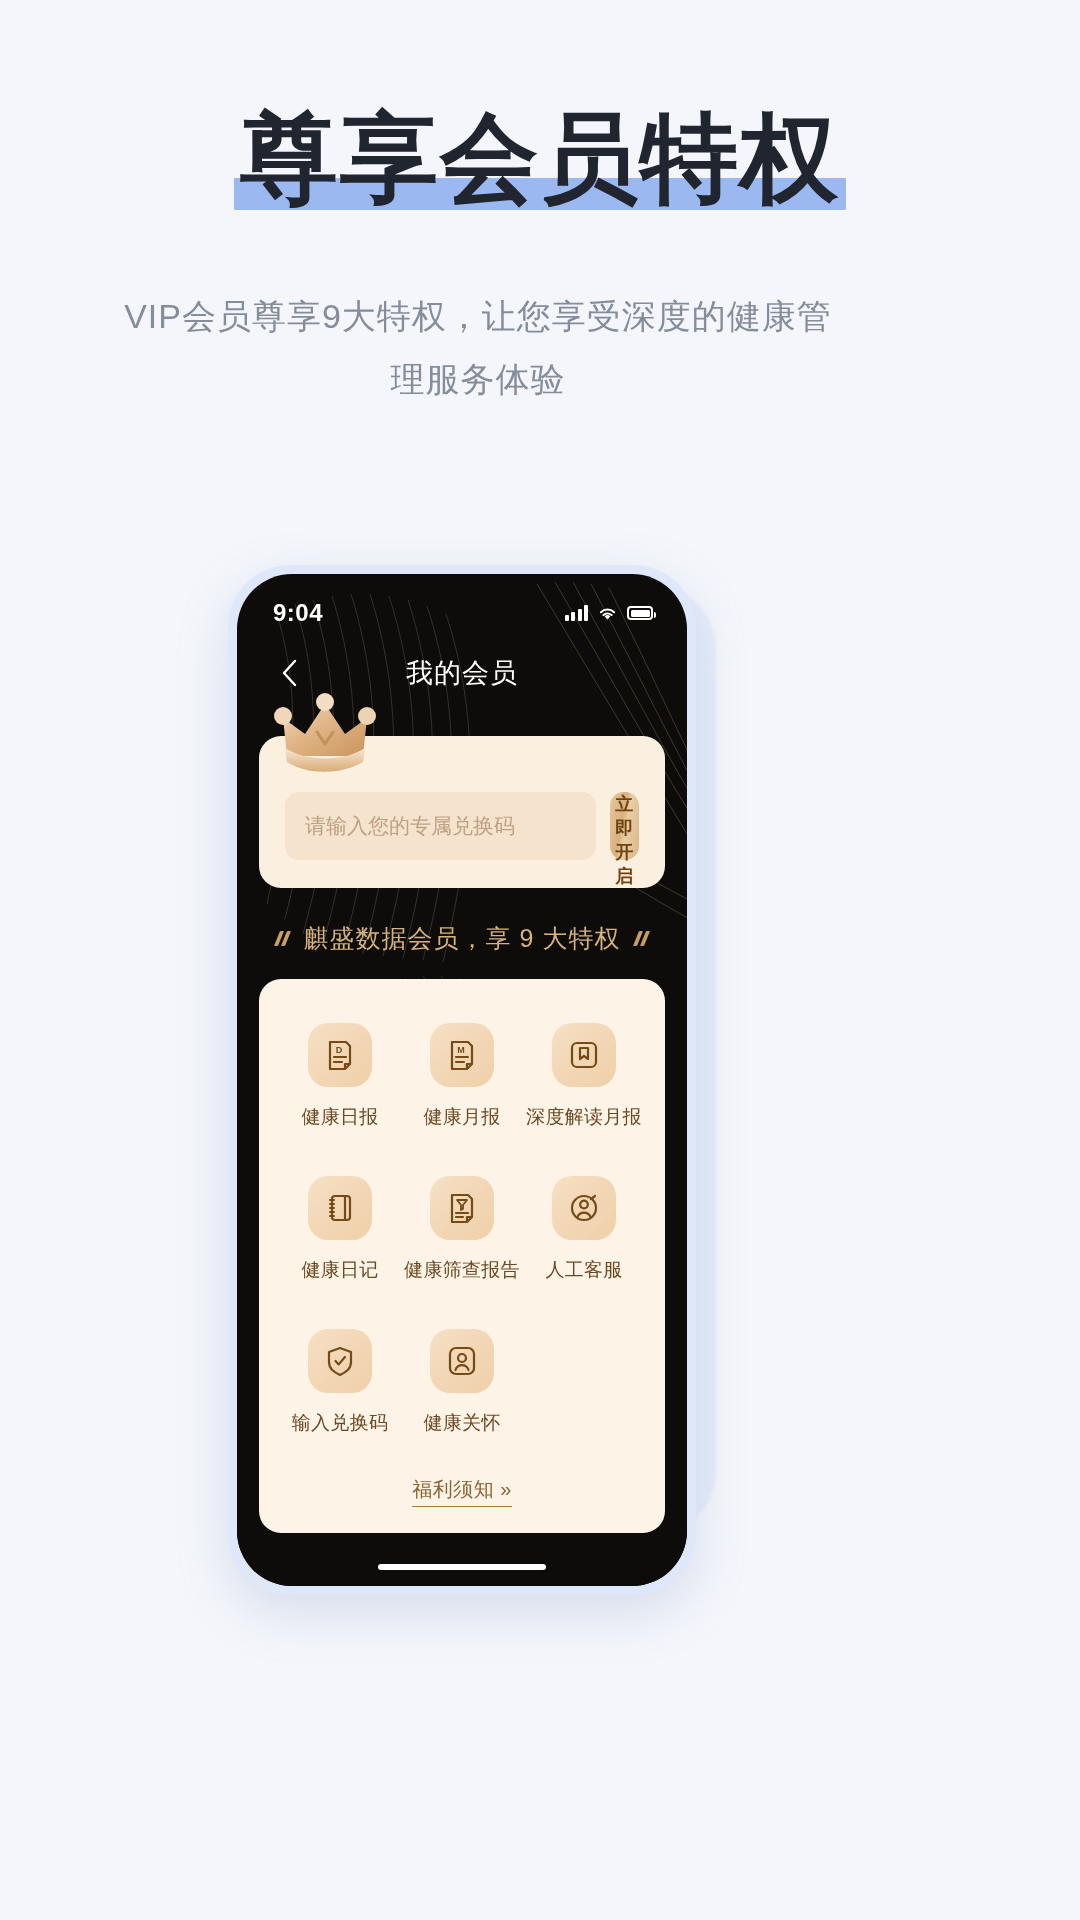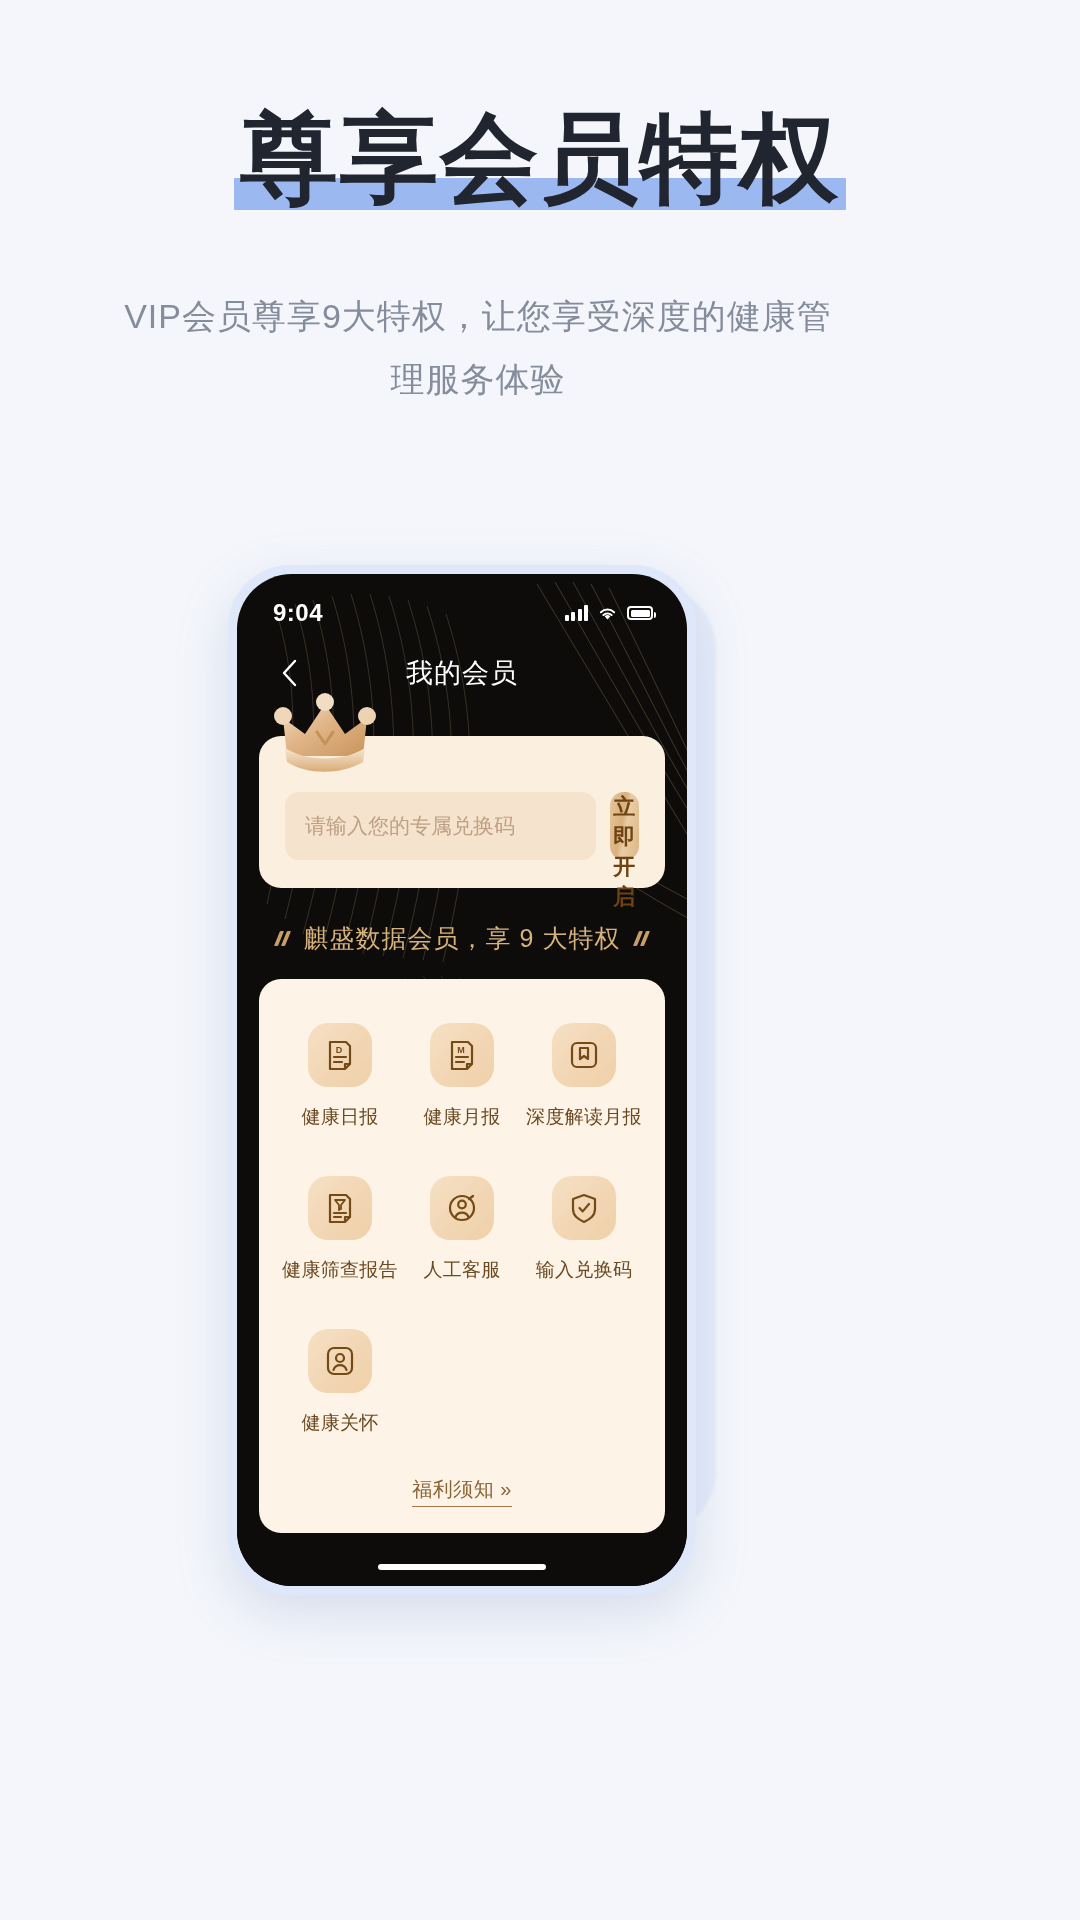--- a/index.html
+++ b/index.html
@@ -113,21 +113,21 @@
   .redeem-input{
     flex:1; background:#f6e3cd; border:none; border-radius:14px;
     padding:12px 20px; height:68px;
     font-size:21px; color:#b79b7d;
     font-family:inherit;
   }
   .redeem-input::placeholder{ color:#bda085; }
   .redeem-btn{
     width:118px; height:68px; border:none; border-radius:14px;
     background:linear-gradient(100deg,#e7c79c 0%,#d9b07f 42%,#e9cda5 55%,#dcb687 100%);
-    color:#6f4312; font-size:22px; font-weight:bold; letter-spacing:.5px;
+    color:#6f4312; font-size:18px; font-weight:bold; letter-spacing:.5px;
     cursor:pointer; font-family:inherit;
   }
 
   
   .sec-title{
     position:relative; z-index:3;
     margin-top:34px; display:flex; align-items:center; justify-content:center;
     gap:16px; color:#d6b27d; font-size:25px; letter-spacing:1px;
   }
   .slashes{ display:flex; gap:3px; }
@@ -325,20 +325,30 @@
           <div class="cell">
             <div class="tile">
               <svg width="34" height="34" viewBox="0 0 34 34">
                 <rect x="5" y="5" width="24" height="24" rx="5" fill="none" stroke="#744a17" stroke-width="2.2"></rect>
                 <path d="M13 10 h8 v11 l-4 -3 l-4 3 Z" fill="none" stroke="#744a17" stroke-width="2.2" stroke-linejoin="round"></path>
               </svg>
             </div>
             <div class="cell-label">深度解读月报</div>
           </div>
 
+          <div class="cell">
+            <div class="tile">
+              <svg width="34" height="34" viewBox="0 0 34 34">
+                <rect x="9" y="5" width="18" height="24" rx="3" fill="none" stroke="#744a17" stroke-width="2.2"></rect>
+                <path d="M22 5 v24" stroke="#744a17" stroke-width="2.2"></path>
+                <path d="M7 9 h4 M7 13 h4 M7 17 h4 M7 21 h4 M7 25 h4" stroke="#744a17" stroke-width="2" stroke-linecap="round"></path>
+              </svg>
+            </div>
+            <div class="cell-label">健康日记</div>
+          </div>
 
           <div class="cell">
             <div class="tile">
               <svg width="34" height="34" viewBox="0 0 34 34">
                 <path d="M7 4 h16 l4 4 v18 l-5 5 H7 Z" fill="none" stroke="#744a17" stroke-width="2.2" stroke-linejoin="round"></path>
                 <path d="M27 26 h-5 v5" fill="none" stroke="#744a17" stroke-width="2.2" stroke-linejoin="round"></path>
                 <path d="M12 9 h10 l-4 5 v4 l-2 1 v-5 Z" fill="none" stroke="#744a17" stroke-width="1.8" stroke-linejoin="round"></path>
                 <path d="M11 22 h12 M11 26 h7" stroke="#744a17" stroke-width="2.2" stroke-linecap="round"></path>
               </svg>
             </div>

